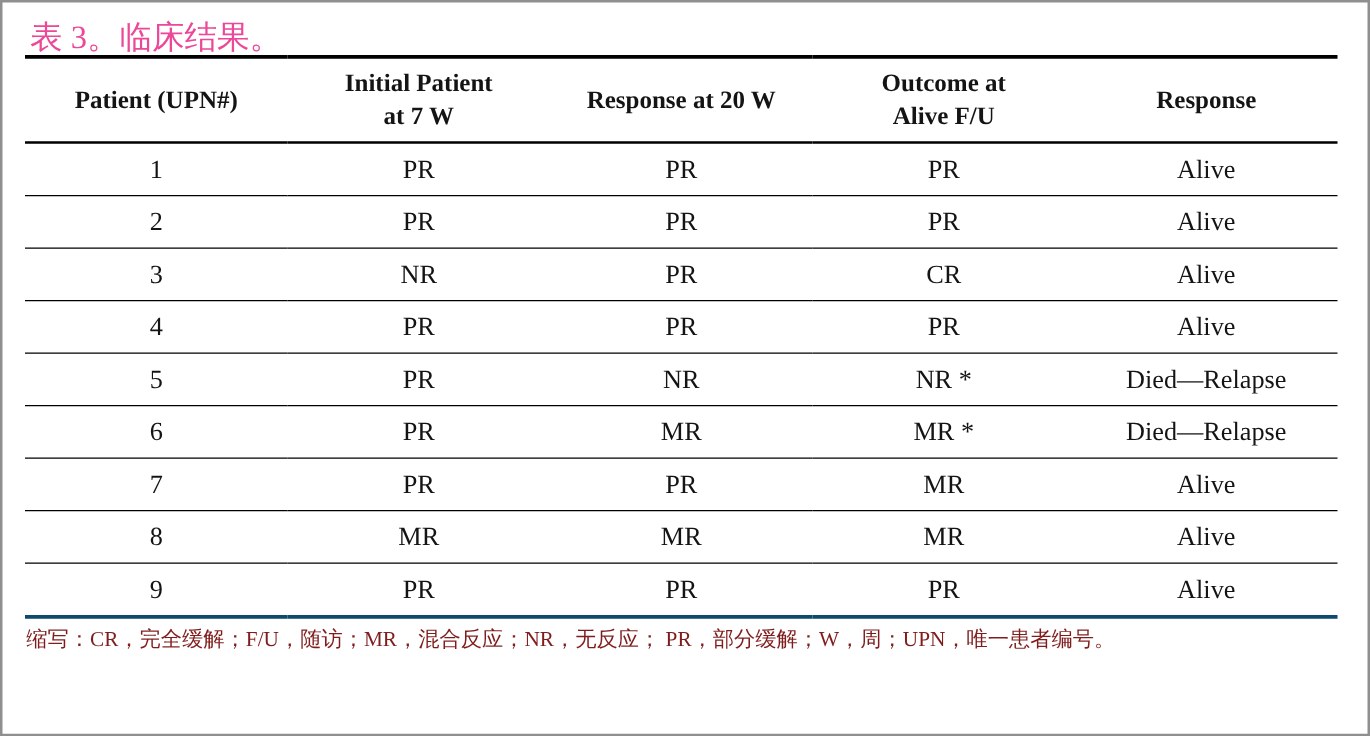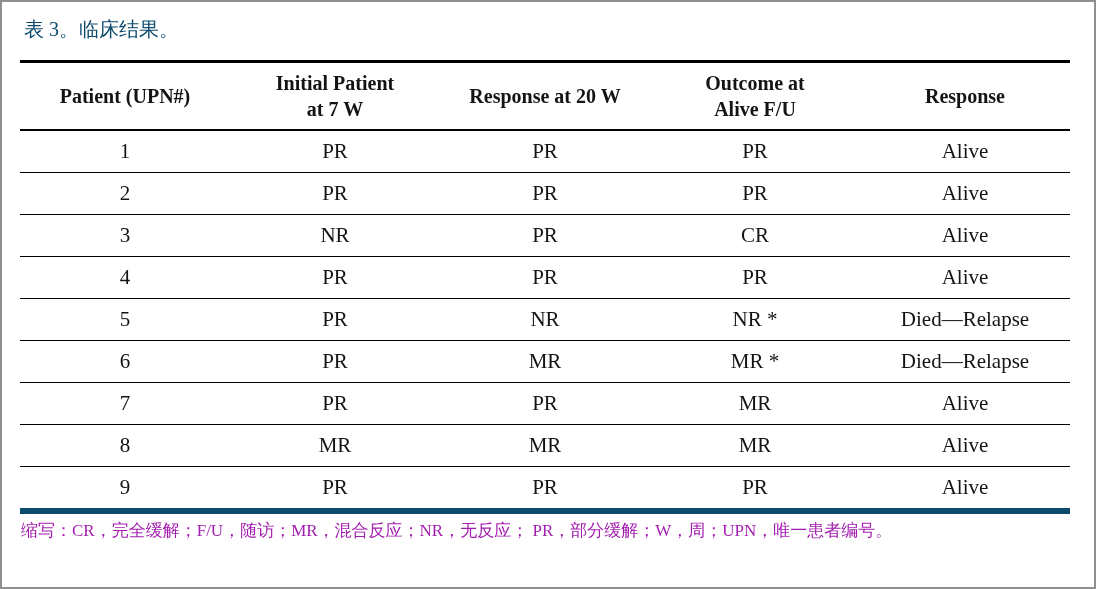--- a/index.html
+++ b/index.html
@@ -10,30 +10,30 @@
     box-sizing: border-box;
     background: #ffffff;
     border: 2px solid #8f8f8f;
     padding: 0 24px 0 18px;
     overflow: hidden;
     font-family: "Liberation Serif", "DejaVu Serif", serif;
     color: #141414;
   }
   .caption {
     margin: 14px 0 0 4px;
-    font-size: 20px;
+    font-size: 26px;
     line-height: 27px;
-    color: #0c4a6e;
+    color: #ec4899;
   }
   table.results {
     width: 100%;
-    margin-top: 17px;
+    margin-top: 1px;
     border-collapse: collapse;
     border-top: 3px solid #000000;
-    border-bottom: 6px solid #0c4a6e;
+    border-bottom: 3px solid #0c4a6e;
   }
   table.results thead th {
     border-bottom: 2px solid #000000;
     height: 66px;
     text-align: center;
     vertical-align: middle;
     font-weight: bold;
     font-size: 20px;
     line-height: 1.3;
     padding: 0 6px;
@@ -48,21 +48,21 @@
     color: #141414;
   }
   table.results tbody tr + tr td {
     border-top: 1px solid #000000;
   }
   col.c { width: 20%; }
   .footnote {
     margin: 5px 0 0 1px;
     font-size: 17px;
     line-height: 24px;
-    color: #a21caf;
+    color: #7f1d1d;
     white-space: nowrap;
   }
 </style>
 </head>
 <body>
 
 <div class="page">
 
   <p class="caption">表 3。临床结果。</p>
 

